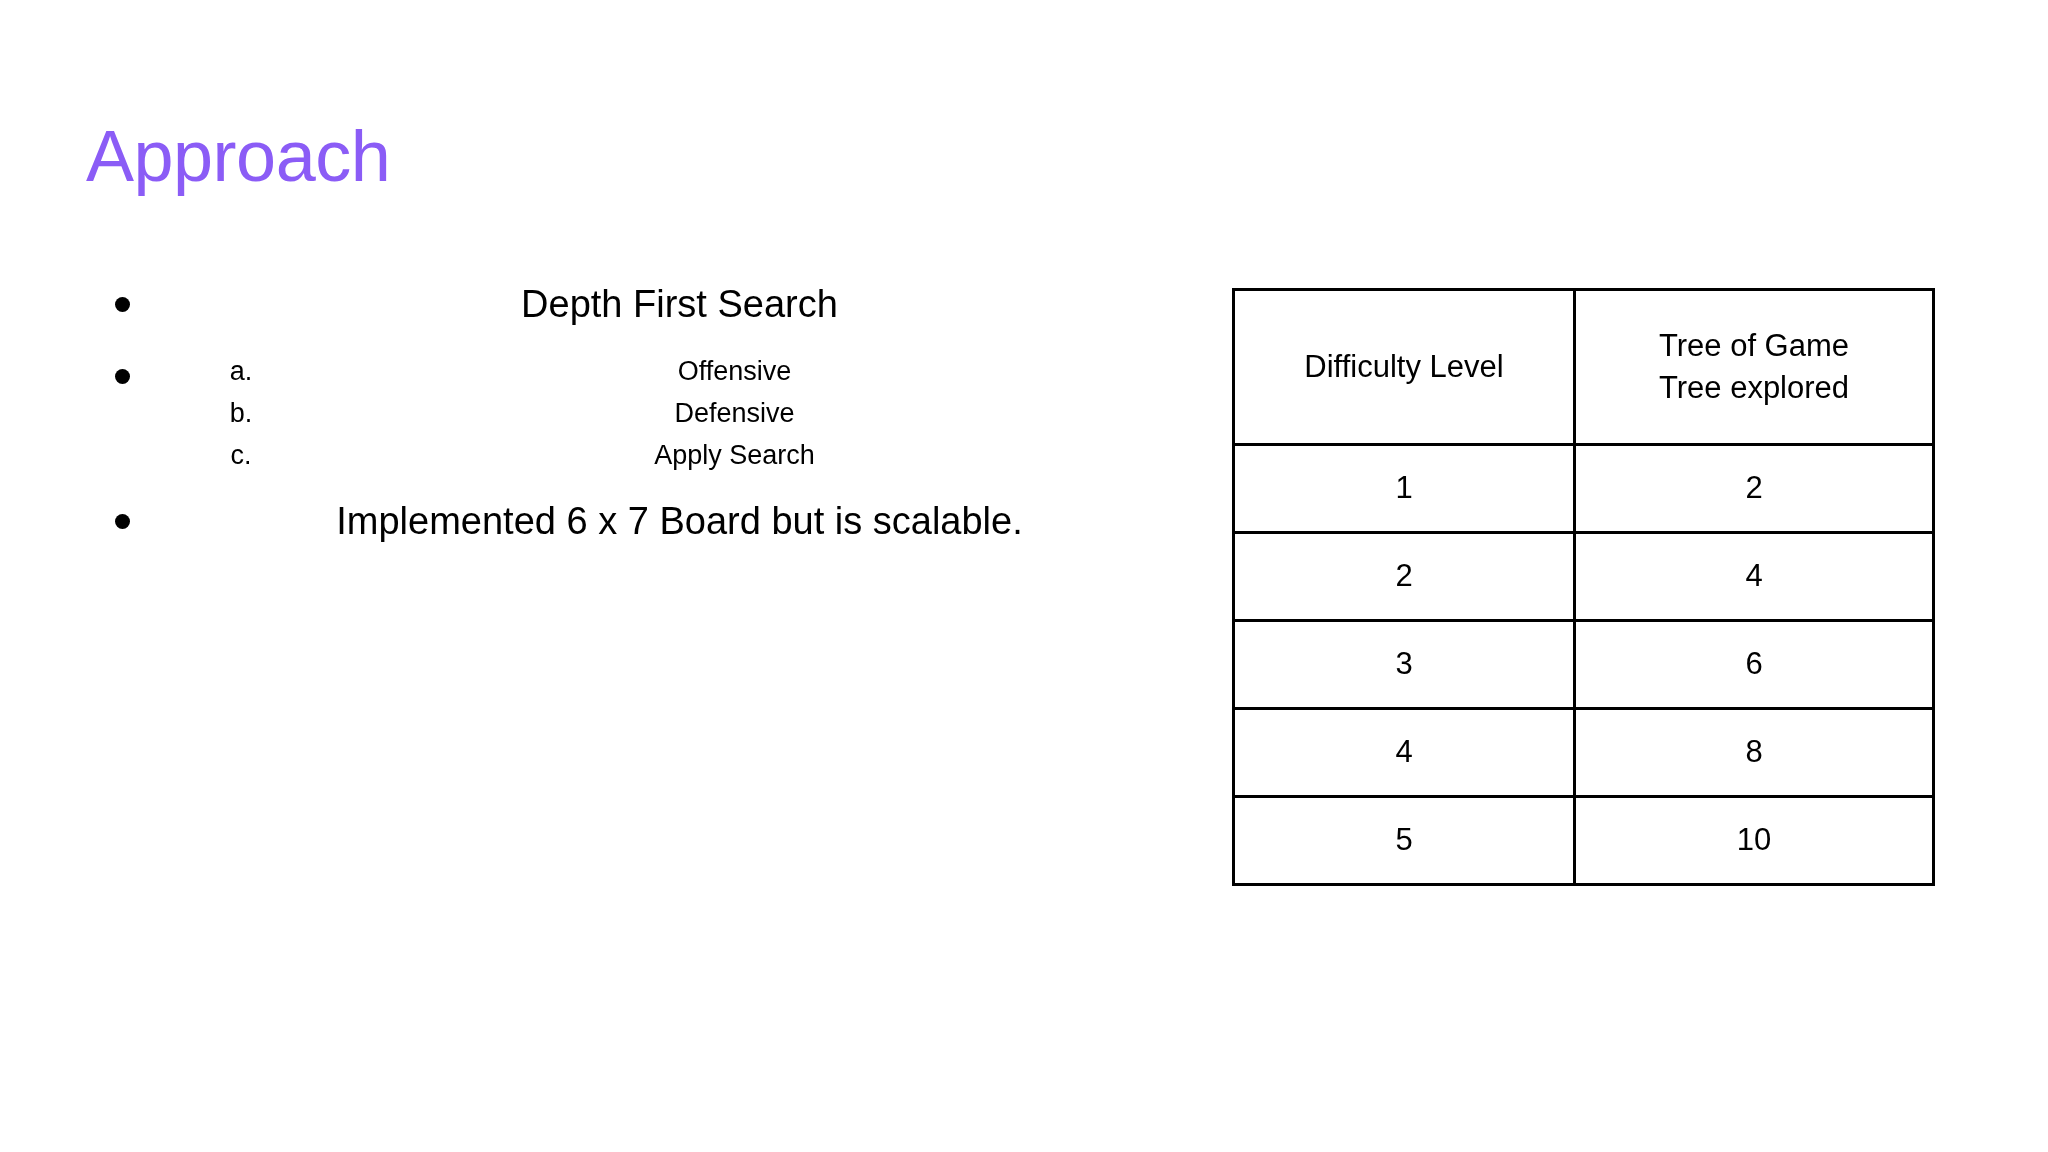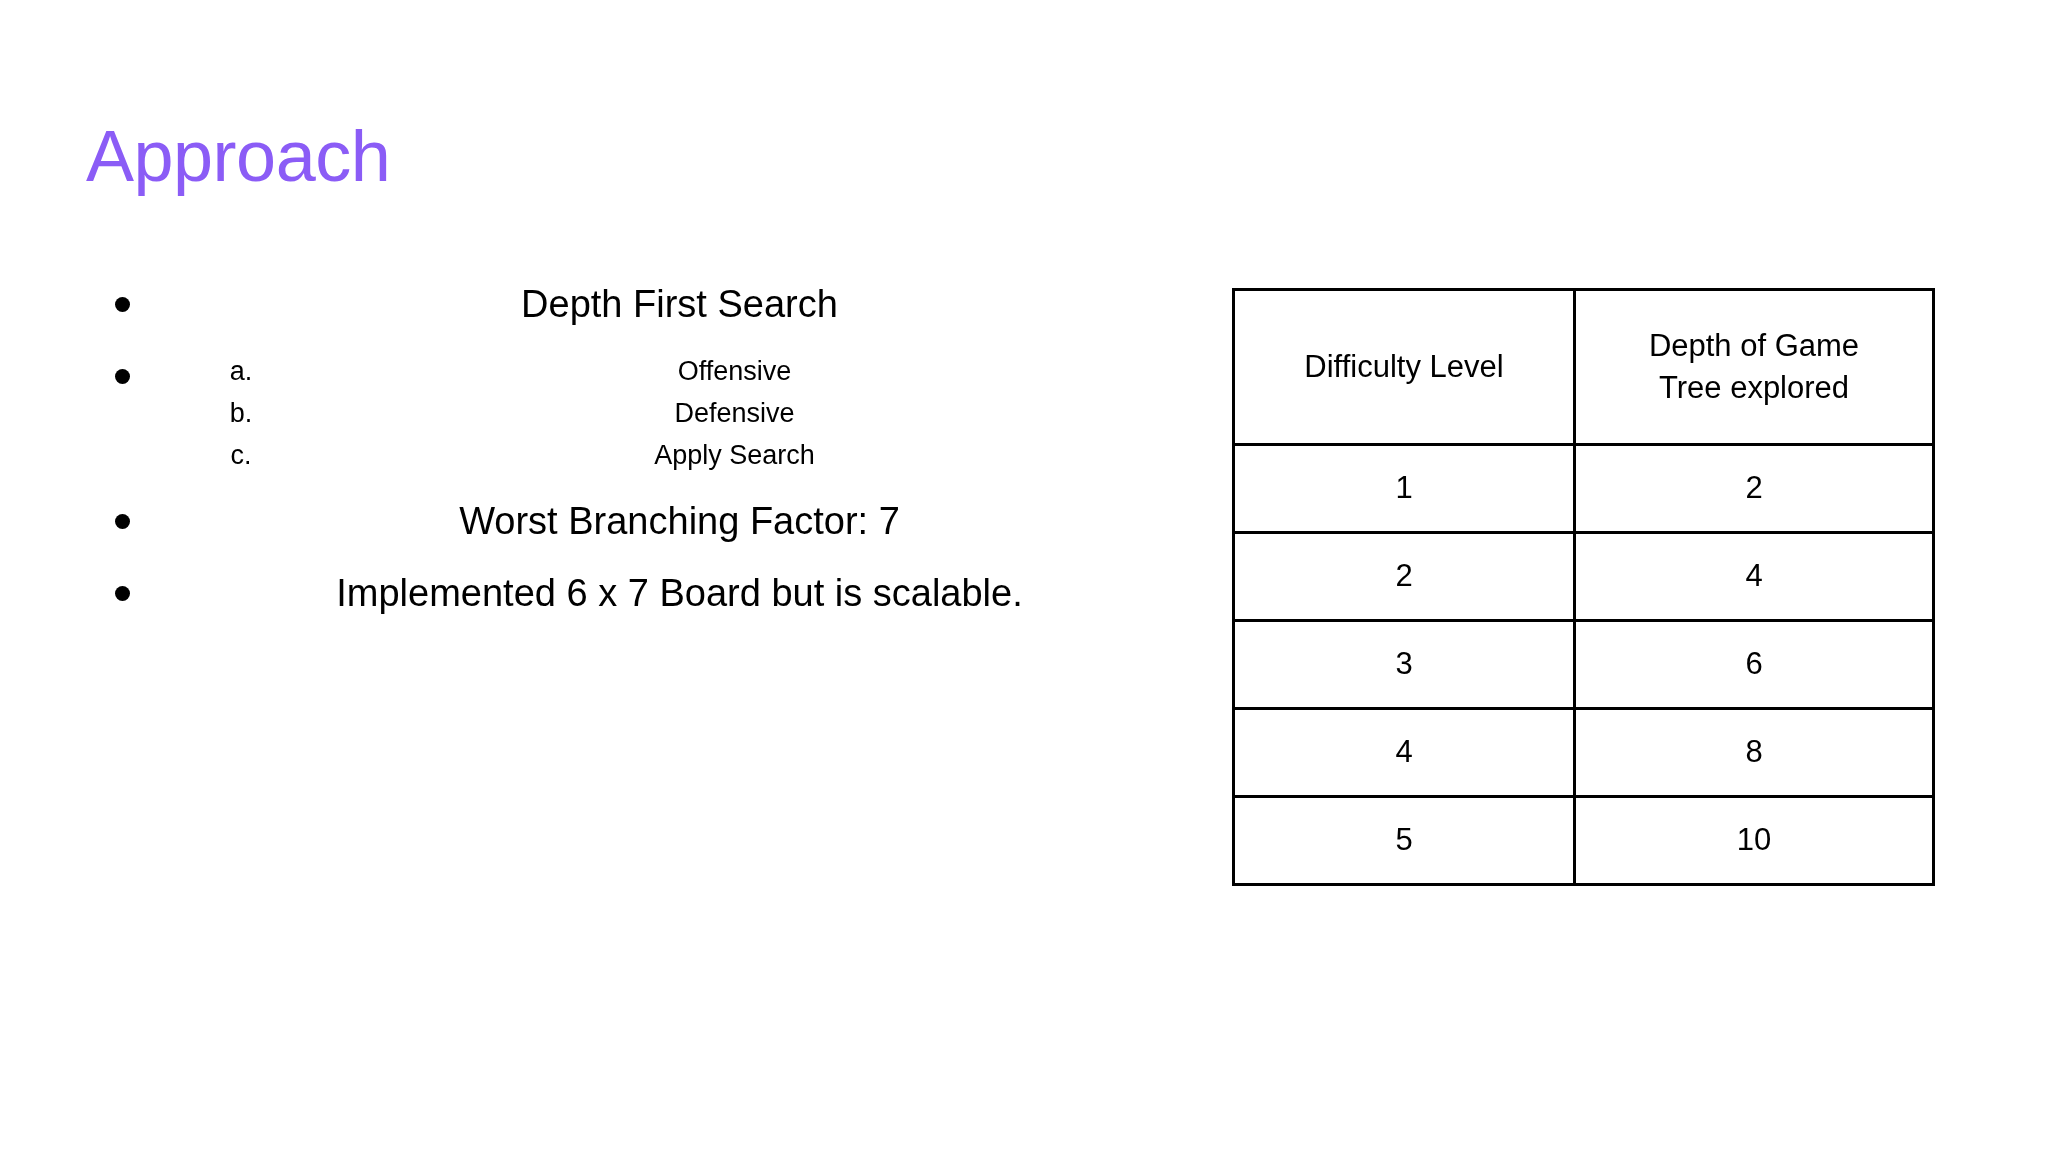--- a/index.html
+++ b/index.html
@@ -163,45 +163,41 @@
         </li>
         <li class="sub-item">
           <span class="sub-marker">c.</span>
           <span class="sub-text">Apply Search</span>
         </li>
       </ol>
     </li>
 
 
 
-    <li class="bullet-item">
-      <span class="bullet-dot"></span>
-      <span class="bullet-text">Worst Branching Factor: 7</span>
-    </li>
 
     <li class="bullet-item">
       <span class="bullet-dot"></span>
       <span class="bullet-text">Implemented 6 x 7 Board but is scalable.</span>
     </li>
 
   </ul>
 
   <div class="data-table-wrap">
     <table class="data-table">
       <colgroup>
         <col class="c1">
         <col class="c2">
       </colgroup>
       <thead>
         <tr>
           <th>
             <span class="hdr-line">Difficulty Level</span>
           </th>
           <th>
-            <span class="hdr-line">Depth of Game</span>
+            <span class="hdr-line">Tree of Game</span>
             <span class="hdr-line">Tree explored</span>
           </th>
         </tr>
       </thead>
       <tbody>
         <tr>
           <td>1</td>
           <td>2</td>
         </tr>
         <tr>

